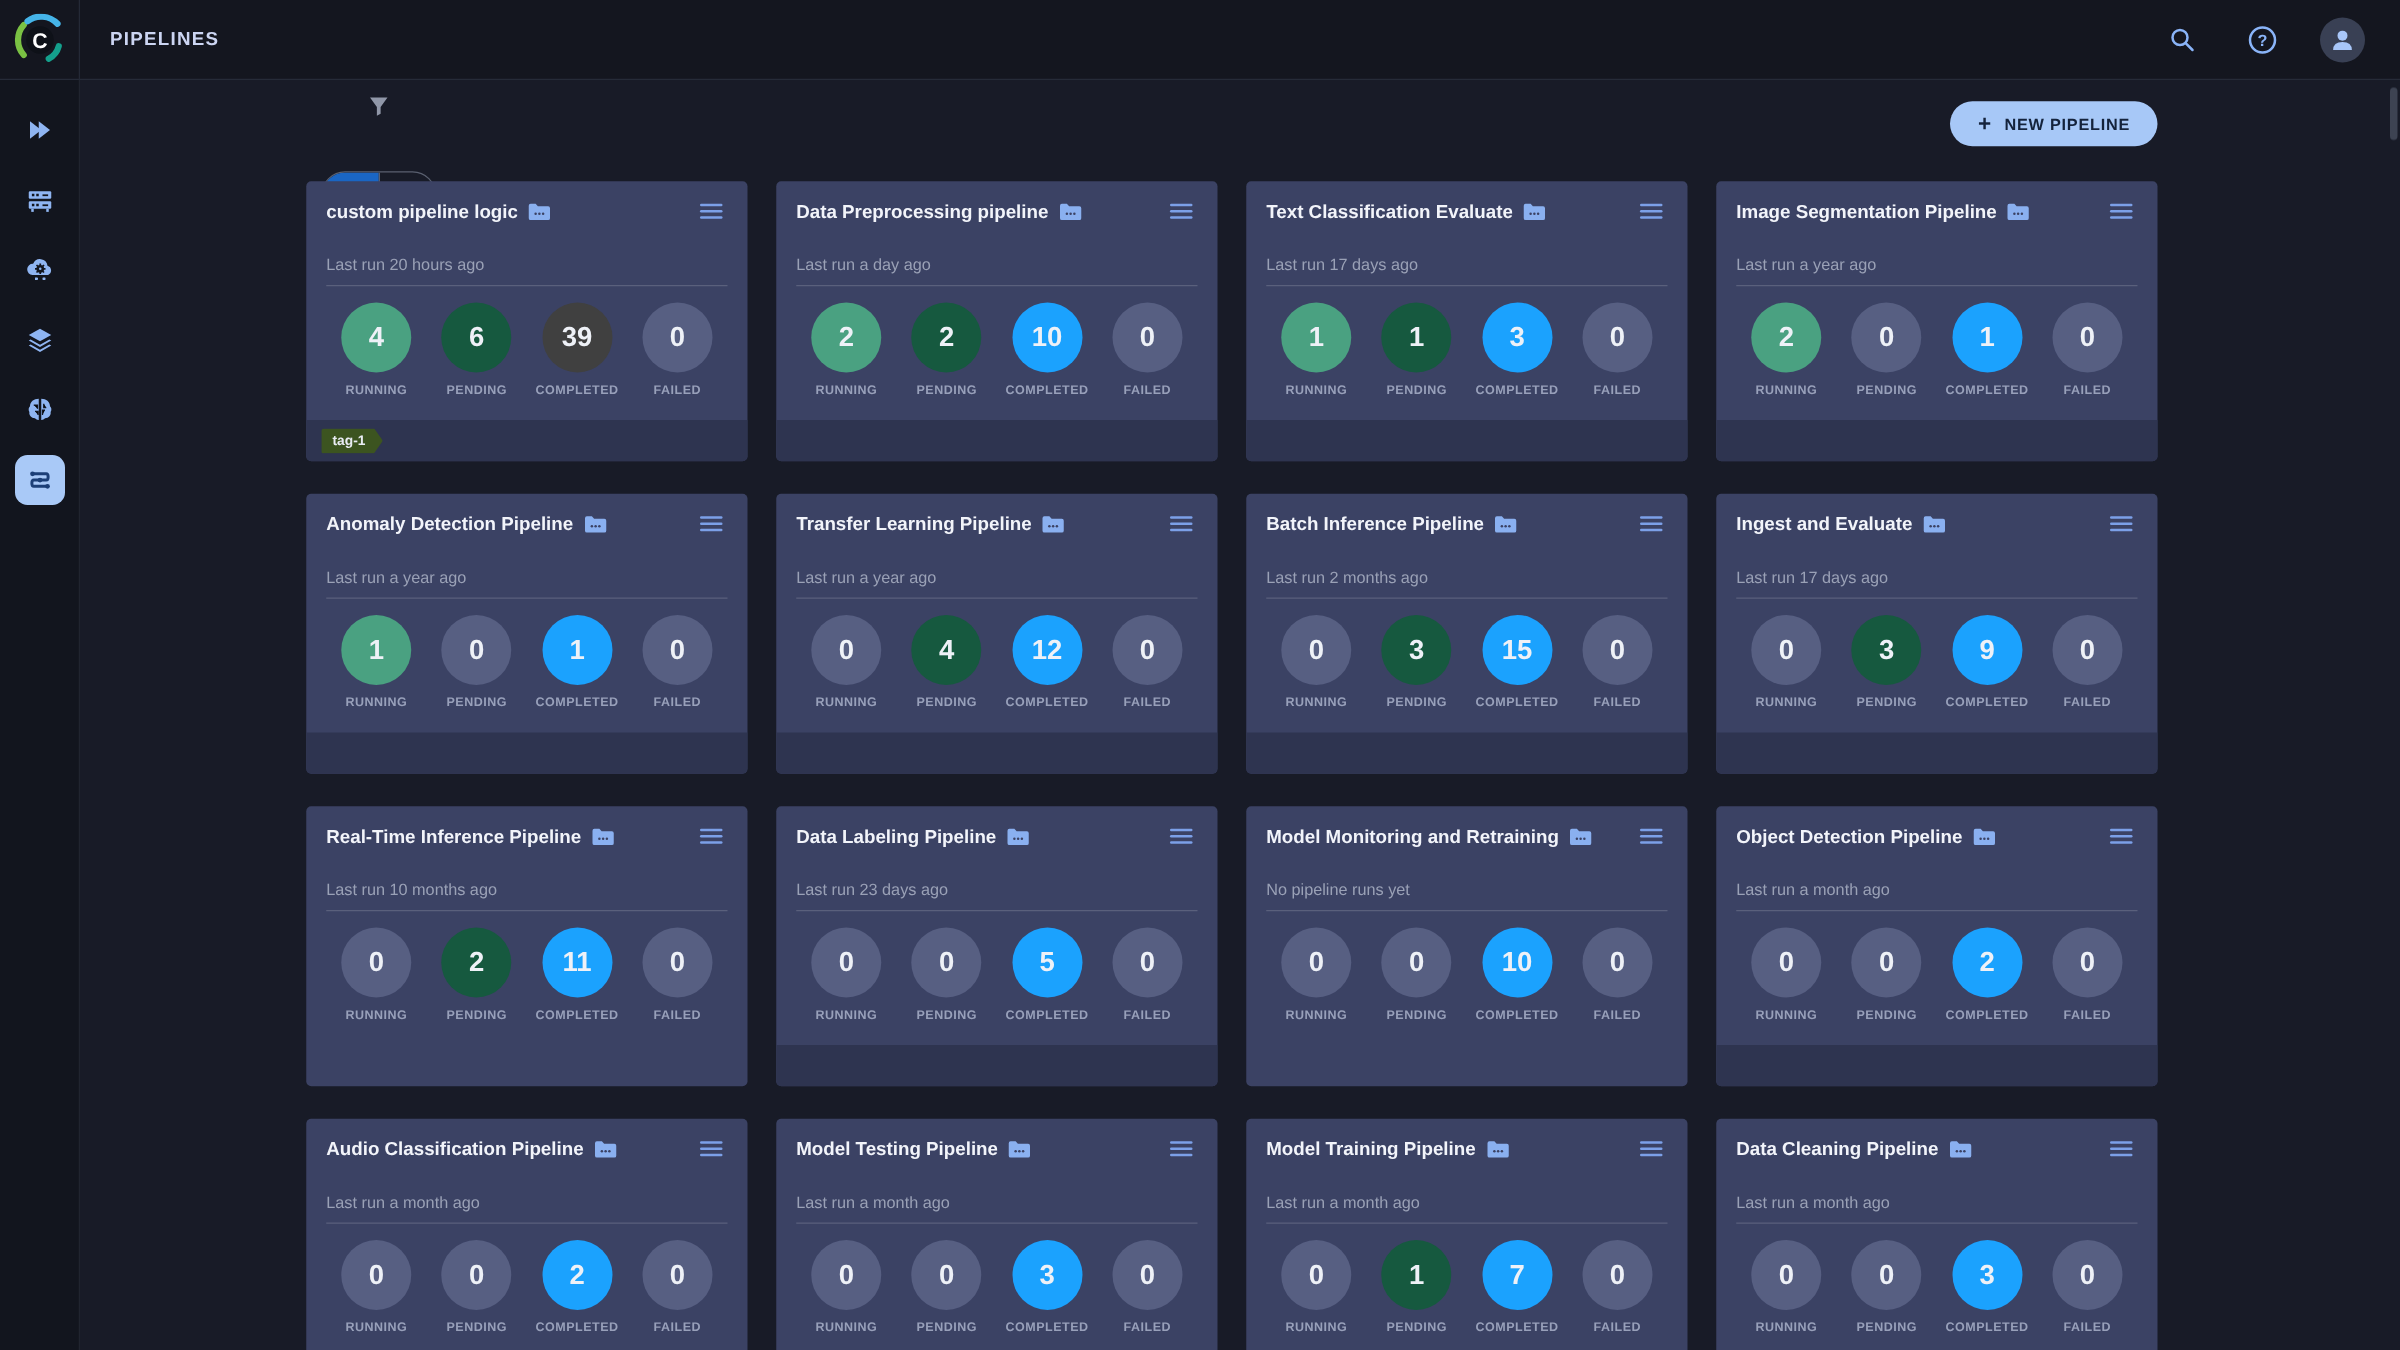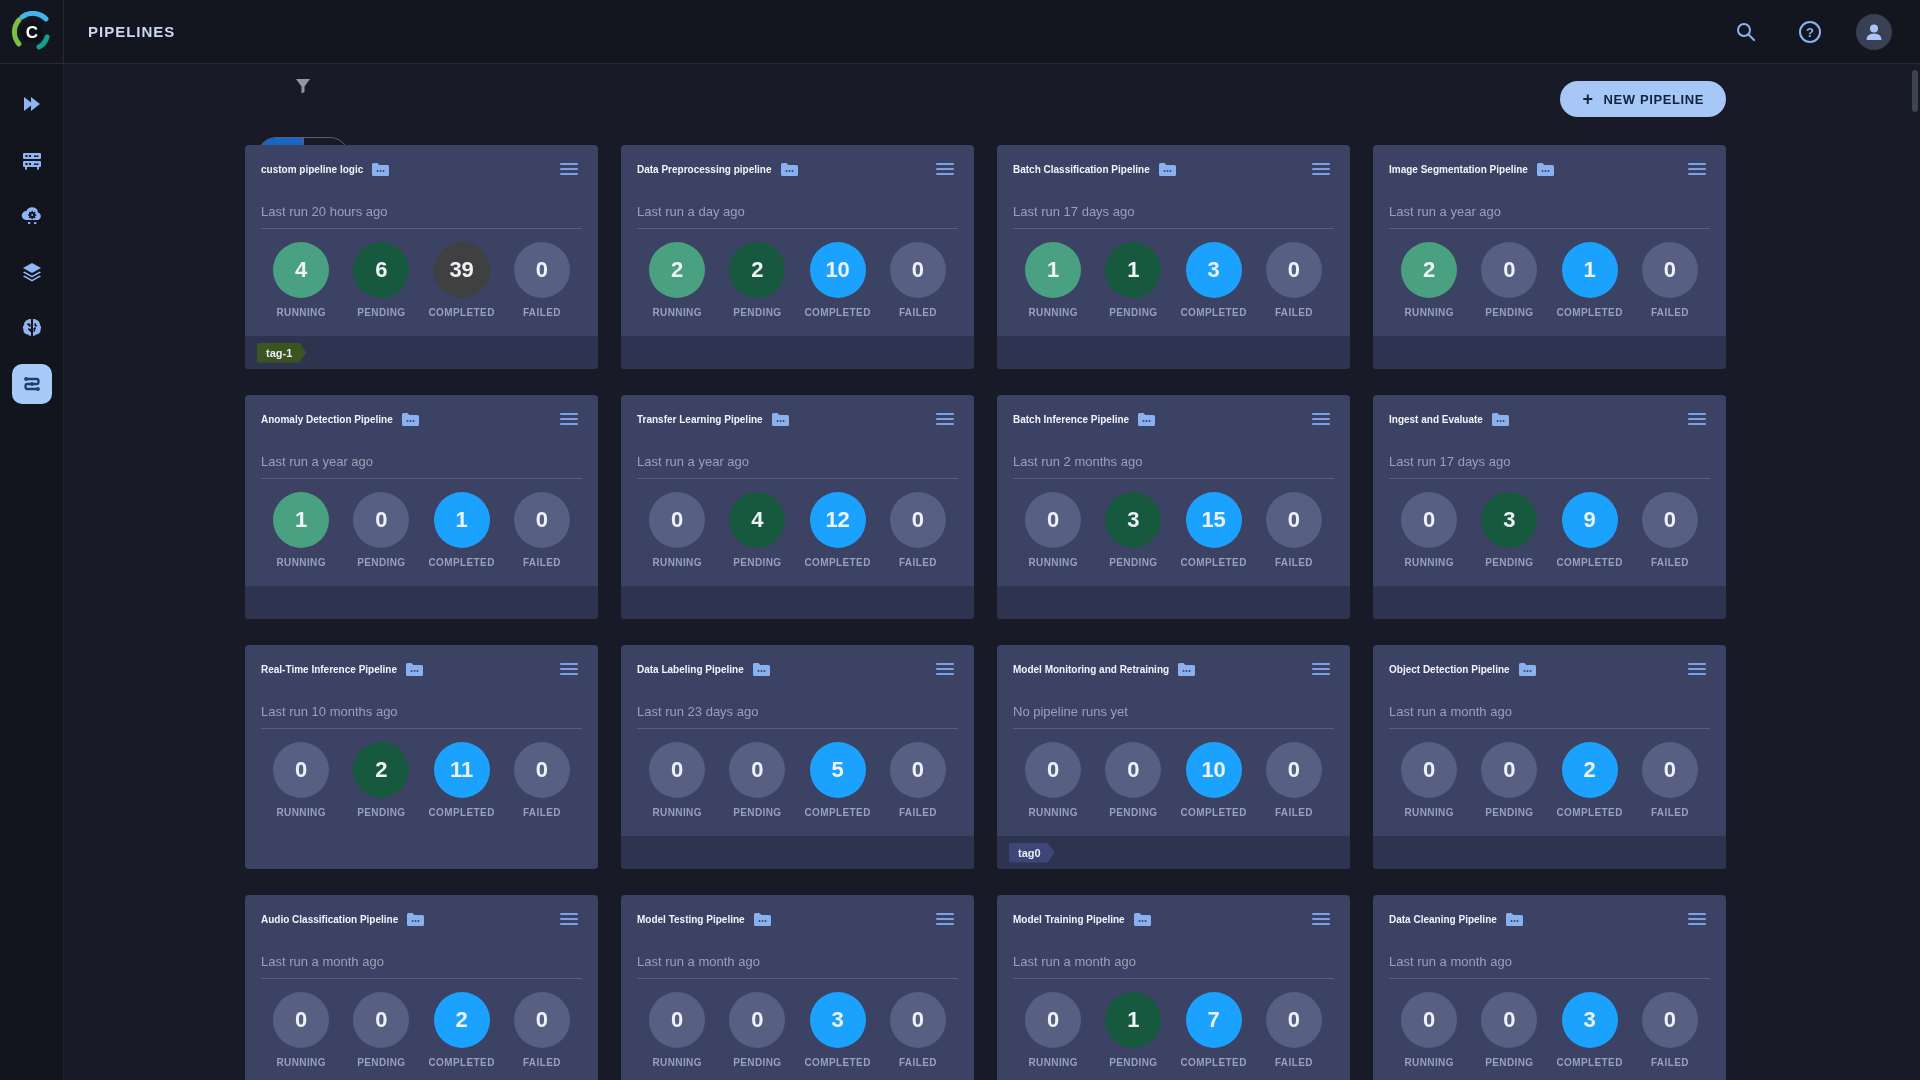--- a/index.html
+++ b/index.html
@@ -43,21 +43,21 @@
              font-family:"Liberation Sans",sans-serif; font-size:13px; font-weight:bold; letter-spacing:.6px;
              padding:0 22px; display:flex; align-items:center; gap:10px; cursor:pointer; }
   .plus { font-size:18px; font-weight:bold; line-height:1; }
 
   
   .grid { margin-top:27px; display:grid; grid-template-columns:repeat(4,353px); gap:26px 23px; }
   .card { width:353px; height:224px; background:#3b4264; border-radius:4px;
           display:flex; flex-direction:column; overflow:hidden; cursor:pointer; }
   .card-body { padding:14px 16px 0 16px; flex:1; display:flex; flex-direction:column; }
   .card-head { display:flex; align-items:center; }
-  .card-title { color:#f2f4fa; font-size:10px; font-weight:bold; white-space:nowrap;
+  .card-title { color:#f2f4fa; font-size:15px; font-weight:bold; white-space:nowrap;
                 overflow:hidden; text-overflow:ellipsis; max-width:270px; }
   .folder-ic { margin-left:8px; flex:0 0 auto; }
   .menu-btn { margin-left:auto; display:flex; flex-direction:column; gap:3px; padding:4px; cursor:pointer; }
   .menu-btn span { display:block; width:18px; height:2px; background:#7ca0e8; border-radius:1px; }
   .card-sub { color:#9aa1b6; font-size:13px; margin-top:25px; padding-bottom:9px;
               border-bottom:1px solid rgba(255,255,255,.16); }
   .stats { display:grid; grid-template-columns:repeat(4,1fr); margin-top:13px; }
   .stat { display:flex; flex-direction:column; align-items:center; }
   .stat-circle { width:56px; height:56px; border-radius:50%; color:#eef1f7;
                  font-size:22px; font-weight:bold; display:flex; align-items:center; justify-content:center; }
@@ -292,21 +292,21 @@
                 <div class="stat-label">FAILED</div>
               </div>
             </div>
     </div>
     <div class="card-footer"></div>
   </div>
 
   <div class="card">
     <div class="card-body">
       <div class="card-head">
-        <span class="card-title">Batch Classification Pipeline</span>
+        <span class="card-title">Text Classification Evaluate</span>
         <svg class="folder-ic" width="19" height="15" viewBox="0 0 19 15">
           <path d="M1 2.5 Q1 1 2.5 1 H6.5 L8.3 3 H16.5 Q18 3 18 4.5 V12.5 Q18 14 16.5 14 H2.5 Q1 14 1 12.5 Z" fill="#8ab0f0"></path>
           <circle cx="6.5" cy="9" r="1" fill="#3b4264"></circle>
                 <circle cx="9.5" cy="9" r="1" fill="#3b4264"></circle>
                 <circle cx="12.5" cy="9" r="1" fill="#3b4264"></circle>
         </svg>
         <div class="menu-btn">
                 <span></span>
                 <span></span>
                 <span></span>
@@ -636,23 +636,20 @@
               <div class="stat">
                 <div class="stat-circle" style="background: rgb(27, 162, 254);">10</div>
                 <div class="stat-label">COMPLETED</div>
               </div>
               <div class="stat">
                 <div class="stat-circle" style="background: rgb(87, 95, 130);">0</div>
                 <div class="stat-label">FAILED</div>
               </div>
             </div>
     </div>
-    <div class="card-footer">
-            <span class="tag" style="background: rgb(62, 70, 119);">tag0</span>
-          </div>
   </div>
 
   <div class="card">
     <div class="card-body">
       <div class="card-head">
         <span class="card-title">Object Detection Pipeline</span>
         <svg class="folder-ic" width="19" height="15" viewBox="0 0 19 15">
           <path d="M1 2.5 Q1 1 2.5 1 H6.5 L8.3 3 H16.5 Q18 3 18 4.5 V12.5 Q18 14 16.5 14 H2.5 Q1 14 1 12.5 Z" fill="#8ab0f0"></path>
           <circle cx="6.5" cy="9" r="1" fill="#3b4264"></circle>
                 <circle cx="9.5" cy="9" r="1" fill="#3b4264"></circle>

